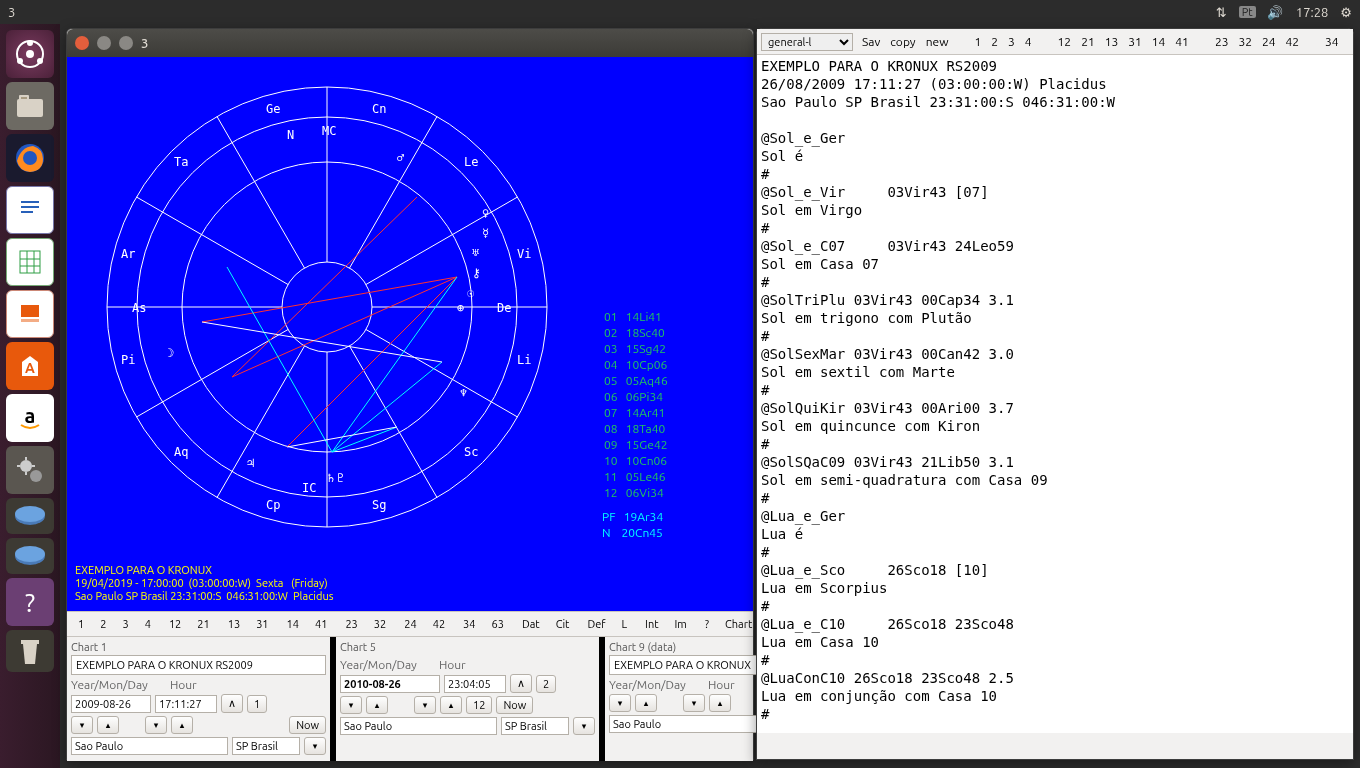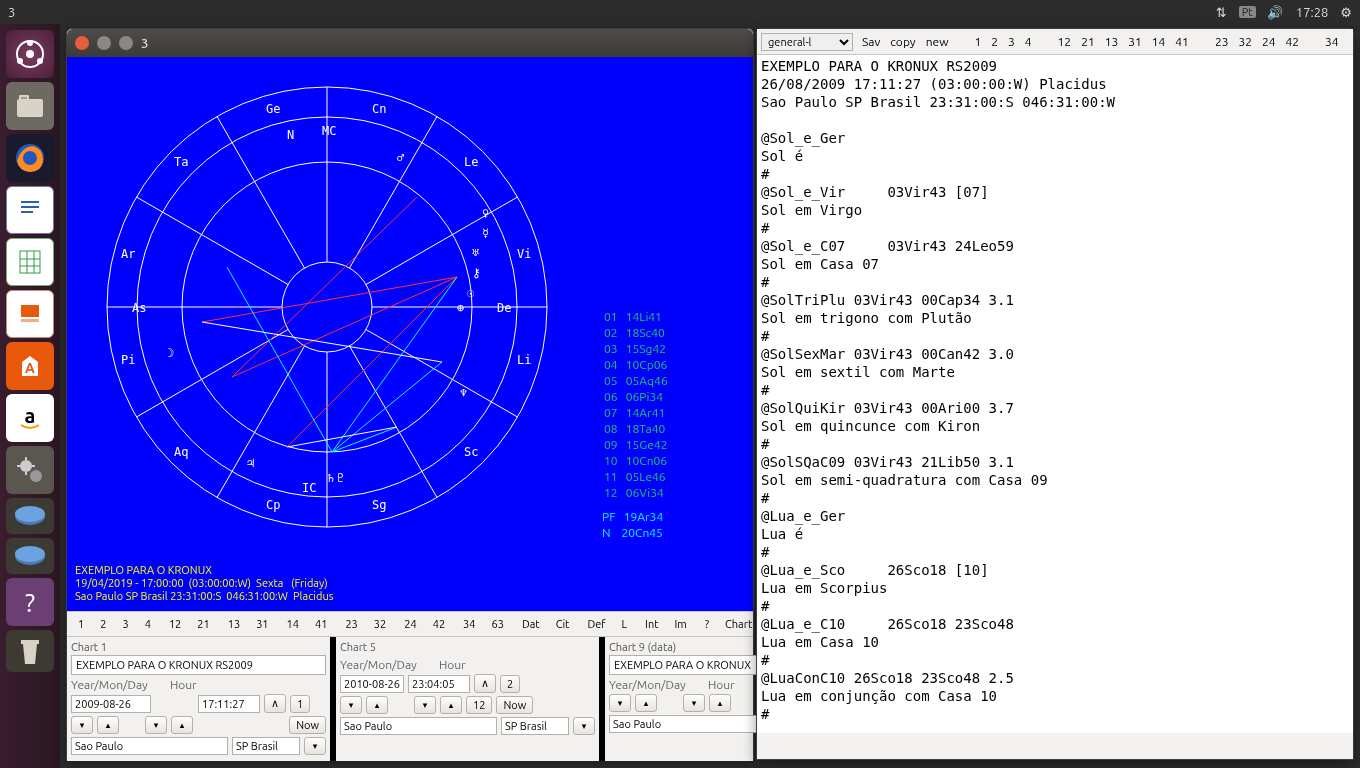--- a/index.html
+++ b/index.html
@@ -295,21 +295,21 @@
     <div id="inputs">
       <div class="chart-col">
         <div class="hdr">Chart 1</div>
         <input type="text" value="EXEMPLO PARA O KRONUX RS2009" style="">
         <div class="row">
             <span class="lbl">Year/Mon/Day</span>
             <span class="lbl" style="margin-left:18px">Hour</span>
           </div>
         <div class="row">
           <input style="width: 80px;" value="2009-08-26">
-          <input style="width: 62px; margin-left: 43px;" value="17:11:27">
+          <input style="width: 62px;" value="17:11:27">
           <span class="small-btn">∧</span>
           <span class="small-btn">1</span>
         </div>
         <div class="row">
           <span class="arrow">▾</span>
           <span class="arrow">▴</span>
           <span style="width:18px"></span>
           <span class="arrow">▾</span>
           <span class="arrow">▴</span>
           <span style="flex:1"></span>
@@ -322,21 +322,21 @@
         </div>
       </div>
 
       <div class="chart-col">
         <div class="hdr">Chart 5</div>
         <div class="row">
             <span class="lbl">Year/Mon/Day</span>
             <span class="lbl" style="margin-left:18px">Hour</span>
           </div>
         <div class="row">
-          <input style="width: 64px;" value="2010-08-26">
+          <input style="width: 100px; font-weight: bold;" value="2010-08-26">
           <input style="width: 62px;" value="23:04:05">
           <span class="small-btn">∧</span>
           <span class="small-btn">2</span>
         </div>
         <div class="row">
           <span class="arrow">▾</span>
           <span class="arrow">▴</span>
           <span style="width:18px"></span>
           <span class="arrow">▾</span>
           <span class="arrow">▴</span>

